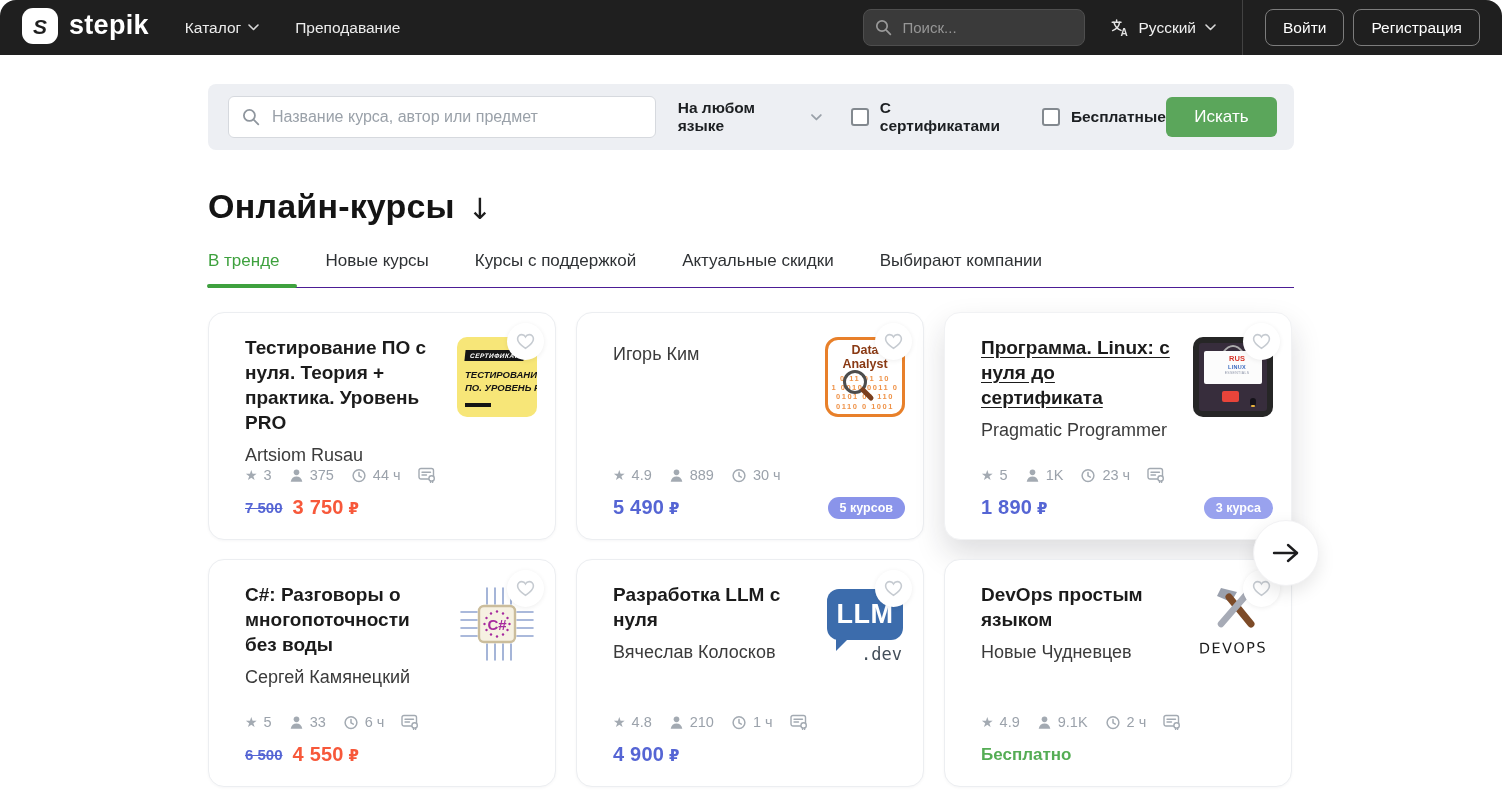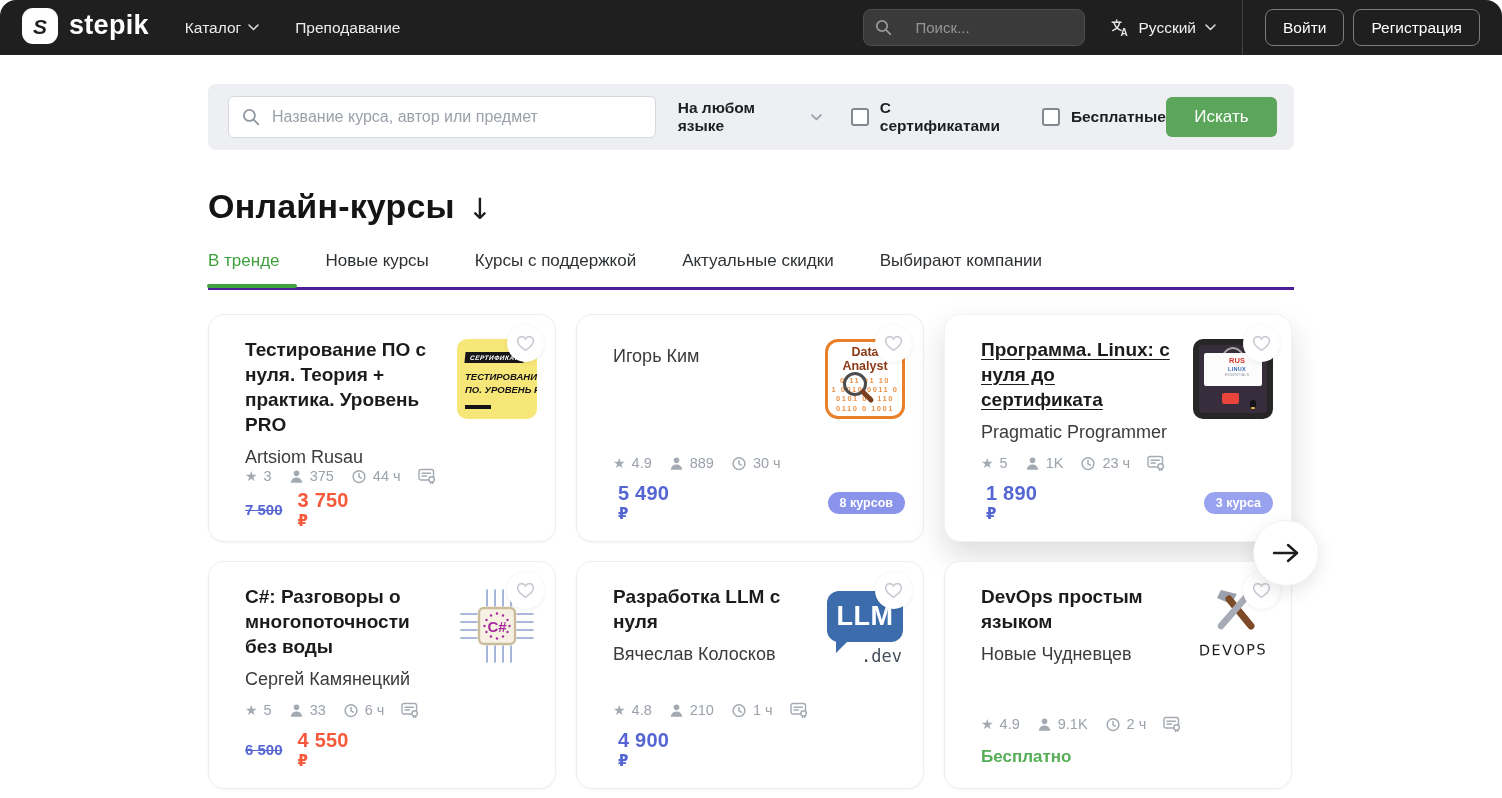--- a/index.html
+++ b/index.html
@@ -9,21 +9,21 @@
     border-radius:16px;background:#fff;
     font-family:"Liberation Sans","DejaVu Sans",sans-serif;
     -webkit-font-smoothing:antialiased;
   }
   
   .nav{height:55px;background:#1f1f1f;display:flex;align-items:center;padding:0 22px 0 22px;}
   .brand{display:flex;align-items:center;gap:11px;cursor:pointer;}
   .brand-text{color:#fff;font-size:27px;font-weight:700;letter-spacing:.3px;line-height:1;padding-bottom:4px;}
   .nav-item{display:inline-flex;align-items:center;gap:7px;color:#ececec;font-size:15.5px;margin-left:36px;cursor:pointer;}
   .nav-right{margin-left:auto;display:flex;align-items:center;height:100%;}
-  .nav-search{width:222px;height:37px;background:#3a3a3a;border:1px solid #4e4e4e;border-radius:8px;display:flex;align-items:center;gap:22px;padding:0 11px;}
+  .nav-search{width:222px;height:37px;background:#3a3a3a;border:1px solid #4e4e4e;border-radius:8px;display:flex;align-items:center;gap:9px;padding:0 11px;}
   .nav-search input{flex:1;min-width:0;background:transparent;border:none;outline:none;color:#e5e5e5;font-size:15px;font-family:inherit;}
   .nav-search input::placeholder{color:#969696;}
   .lang{display:flex;align-items:center;gap:9px;color:#f0f0f0;font-size:15.5px;margin-left:24px;cursor:pointer;}
   .nav-divider{width:1px;height:55px;background:#424242;margin-left:26px;}
   .nav-btn{height:37px;padding:0 17px;margin-left:9px;background:transparent;border:1px solid #7c7c7c;border-radius:8px;color:#fff;font-size:15.5px;font-family:inherit;cursor:pointer;}
   .nav-btn:first-of-type{margin-left:22px;}
   
   .content{width:1086px;margin:0 auto;position:relative;}
   
   .filterbar{margin-top:29px;height:66px;background:#edeff3;border-radius:8px;display:flex;align-items:center;padding:0 17px 0 20px;}
@@ -31,40 +31,40 @@
   .search-field input{flex:1;min-width:0;border:none;outline:none;font-size:16px;color:#333;font-family:inherit;background:transparent;}
   .search-field input::placeholder{color:#9aa1a9;}
   .lang-filter{display:flex;align-items:center;gap:8px;margin-left:22px;font-size:15.5px;font-weight:600;color:#1c1f22;cursor:pointer;}
   .check{display:flex;align-items:center;gap:11px;margin-left:29px;cursor:pointer;}
   .cb{width:18px;height:18px;border:2px solid #83898f;border-radius:3px;background:#fff;}
   .check-label{font-size:15.5px;font-weight:600;color:#1c1f22;}
   .search-btn{margin-left:auto;width:113px;height:40px;background:#5ba65b;border:none;border-radius:6px;color:#fff;font-size:17px;font-family:inherit;cursor:pointer;}
   
   .page-title{margin:37px 0 0;display:flex;align-items:center;gap:13px;font-size:34px;font-weight:700;color:#141414;letter-spacing:.2px;}
   .down-arrow{font-family:"DejaVu Sans",sans-serif;font-size:29px;font-weight:400;color:#1d1d1d;margin-top:5px;cursor:pointer;}
-  .tabs{margin-top:25px;display:flex;gap:46px;border-bottom:3px solid #4c1d95;}
+  .tabs{margin-top:25px;display:flex;gap:46px;border-bottom:1px solid #4c1d95;}
   .tab{position:relative;font-size:17px;color:#2e3134;padding-bottom:16px;cursor:pointer;white-space:nowrap;}
   .tab.active{color:#3ea13e;}
   .tab.active::after{content:"";position:absolute;left:-1px;right:-17px;bottom:-1px;height:4px;background:#3ea13e;border-radius:3px;}
   
   .grid{margin-top:24px;display:grid;grid-template-columns:repeat(3,348px);grid-auto-rows:228px;gap:19px 20px;}
   .card{position:relative;background:#fff;border:1px solid #eceef1;border-radius:16px;padding:21px 18px 18px 36px;display:flex;flex-direction:column;box-shadow:0 1px 3px rgba(25,28,40,.04);cursor:pointer;}
   .card.hovered{box-shadow:0 14px 30px rgba(25,28,40,.15);border-color:#f1f2f4;}
   .card-top{display:flex;}
   .card-info{flex:1;min-width:0;padding-right:14px;}
   .card-title{margin:1px 0 0;font-size:19px;line-height:1.32;font-weight:700;color:#1b1b1b;hyphens:manual;}
   .card.hovered .card-title{text-decoration:underline;text-underline-offset:3px;}
   .card-author{margin-top:10px;font-size:18px;color:#3b3b3b;}
   .fav{position:absolute;top:10px;right:11px;width:37px;height:37px;border-radius:50%;background:#fff;border:none;display:flex;align-items:center;justify-content:center;box-shadow:0 1px 5px rgba(0,0,0,.07);z-index:2;cursor:pointer;padding:0;}
   .stats{margin-top:auto;display:flex;align-items:center;gap:17px;color:#9ba2ab;font-size:14.5px;}
   .stat{display:flex;align-items:center;gap:6px;}
   .star{font-family:"DejaVu Sans",sans-serif;font-size:14px;color:#a3aab2;}
   .price-row{margin-top:11px;display:flex;align-items:center;min-height:27px;}
   .old-price{font-size:15px;font-weight:700;color:#5565d4;text-decoration:line-through;margin-right:10px;}
-  .price{font-size:20px;font-weight:800;letter-spacing:.2px;display:flex;align-items:baseline;flex-direction:column;}
+  .price{font-size:20px;font-weight:800;letter-spacing:.2px;display:flex;align-items:baseline;}
   .price.orange{color:#f7583a;}
   .price.blue{color:#5565d4;}
   .cur{font-size:15px;font-weight:700;margin-left:5px;font-family:"DejaVu Sans",sans-serif;}
   .badge{margin-left:auto;background:#8a94ea;color:#fff;font-size:12.5px;font-weight:700;padding:4px 12px;border-radius:12px;white-space:nowrap;}
   .card.hovered .badge{background:#99a2ee;}
   .free{font-size:17px;font-weight:700;color:#55ad55;}
   
   .thumb{width:80px;height:80px;border-radius:10px;flex:0 0 auto;margin-top:3px;position:relative;overflow:hidden;}
   
   .t1{background:#f7e678;padding:7px 8px;}
@@ -296,21 +296,21 @@
                 <path d="M8 5.6 V8.8 L10.3 10.2"></path>
               </svg>
               <span>30 ч</span>
             </span>
         </div>
         <div class="price-row">
           <span class="price blue">
               <span>5 490</span>
               <span class="cur">₽</span>
             </span>
-          <span class="badge">8 курсов</span>
+          <span class="badge">5 курсов</span>
         </div>
       </article>
 
       <article class="card hovered">
         <button class="fav">
           <svg width="19" height="17" viewBox="0 0 18 16">
               <path d="M9 14.5 C5 11.8 1.5 9 1.5 5.6 C1.5 3.3 3.3 1.5 5.5 1.5 C7 1.5 8.3 2.3 9 3.6 C9.7 2.3 11 1.5 12.5 1.5 C14.7 1.5 16.5 3.3 16.5 5.6 C16.5 9 13 11.8 9 14.5 Z" fill="none" stroke="#c6cbd1" stroke-width="1.5"></path>
             </svg>
         </button>
         <div class="card-top">

